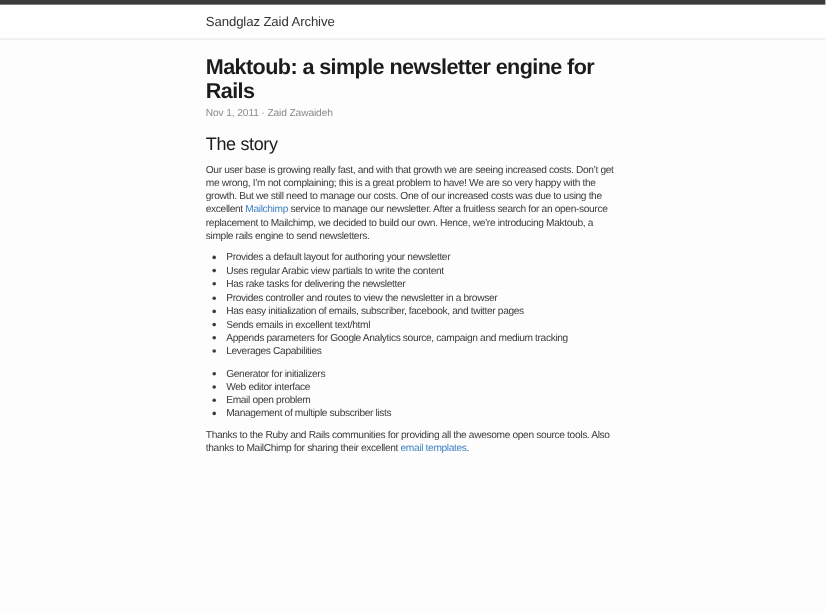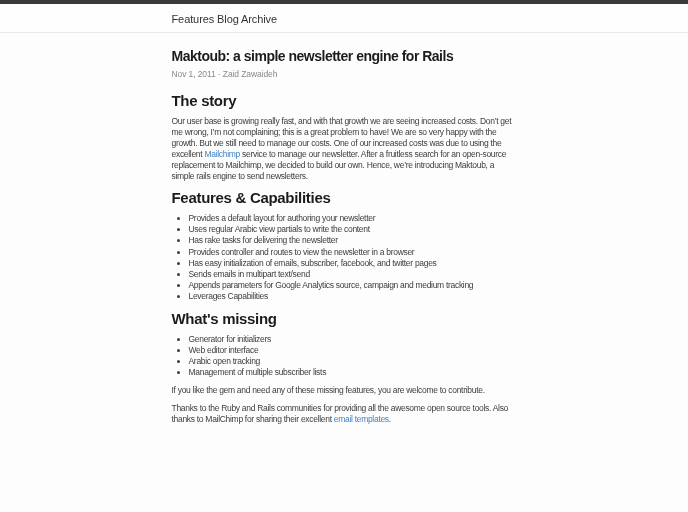--- a/index.html
+++ b/index.html
@@ -11,86 +11,83 @@
   }
   .top-bar{height:4px;background:#3a3a3a;width:100%;}
   .site-header{background:#fefefe;border-bottom:1px solid #e8e8e8;}
   .site-header .wrap{padding:5px 0 5px;}
   .site-title{
     font-size:11px;line-height:13px;color:#333333;
     text-decoration:none;cursor:pointer;letter-spacing:-0.1px;
   }
   .wrap{width:345px;margin:0 auto;}
   .post-title{
-    font-size:14px;line-height:20px;font-weight:700;color:#1c1c1c;
+    font-size:18px;line-height:20px;font-weight:700;color:#1c1c1c;
     letter-spacing:-0.5px;margin:13px 0 3px;
   }
   .post-meta{
     font-size:8.5px;line-height:11px;color:#8a8a8a;
     margin:0 0 12px;letter-spacing:-0.1px;
   }
   p.body-text{
     font-size:8.5px;line-height:11px;color:#3c3c3c;
     letter-spacing:-0.3px;margin:0 0 7px;
   }
   h2.section-heading{
-    font-size:15px;line-height:17px;font-weight:700;color:#1c1c1c;
+    font-size:15px;line-height:17px;font-weight:400;color:#1c1c1c;
     letter-spacing:-0.3px;margin:7px 0 7px;
   }
   ul.bullet-list{
     margin:0 0 7px;padding-left:17px;
   }
   ul.bullet-list li{
     font-size:8.5px;line-height:11.2px;color:#3c3c3c;
     letter-spacing:-0.3px;
   }
   a.inline-link{color:#4183c4;text-decoration:none;cursor:pointer;}
 </style>
 </head>
 <body>
 
 <div class="top-bar"></div>
 
 <header class="site-header">
   <div class="wrap">
-    <a class="site-title">Features Blog Archive</a>
+    <a class="site-title">Sandglaz Zaid Archive</a>
   </div>
 </header>
 
 <main class="wrap">
 
   <h1 class="post-title">Maktoub: a simple newsletter engine for Rails</h1>
 
   <p class="post-meta">Nov 1, 2011 · Zaid Zawaideh</p>
 
 
   <h2 class="section-heading">The story</h2>
 
   <p class="body-text"><span>Our user base is growing really fast, and with that growth we are seeing increased costs. Don’t get me wrong, I’m not complaining; this is a great problem to have! We are so very happy with the growth. But we still need to manage our costs. One of our increased costs was due to using the excellent </span><a class="inline-link">Mailchimp</a><span> service to manage our newsletter. After a fruitless search for an open-source replacement to Mailchimp, we decided to build our own. Hence, we’re introducing Maktoub, a simple rails engine to send newsletters.</span></p>
 
-  <h2 class="section-heading">Features &amp; Capabilities</h2>
 
   <ul class="bullet-list">
       <li>Provides a default layout for authoring your newsletter</li>
       <li>Uses regular Arabic view partials to write the content</li>
       <li>Has rake tasks for delivering the newsletter</li>
       <li>Provides controller and routes to view the newsletter in a browser</li>
       <li>Has easy initialization of emails, subscriber, facebook, and twitter pages</li>
-      <li>Sends emails in multipart text/send</li>
+      <li>Sends emails in excellent text/html</li>
       <li>Appends parameters for Google Analytics source, campaign and medium tracking</li>
       <li>Leverages Capabilities</li>
     </ul>
 
-  <h2 class="section-heading">What's missing</h2>
 
   <ul class="bullet-list">
       <li>Generator for initializers</li>
       <li>Web editor interface</li>
-      <li>Arabic open tracking</li>
+      <li>Email open problem</li>
       <li>Management of multiple subscriber lists</li>
     </ul>
 
-  <p class="body-text">If you like the gem and need any of these missing features, you are welcome to contribute.</p>
 
 
   <p class="body-text"><span>Thanks to the Ruby and Rails communities for providing all the awesome open source tools. Also thanks to MailChimp for sharing their excellent </span><a class="inline-link">email templates</a><span>.</span></p>
 
 </main>
 
 </body></html>

